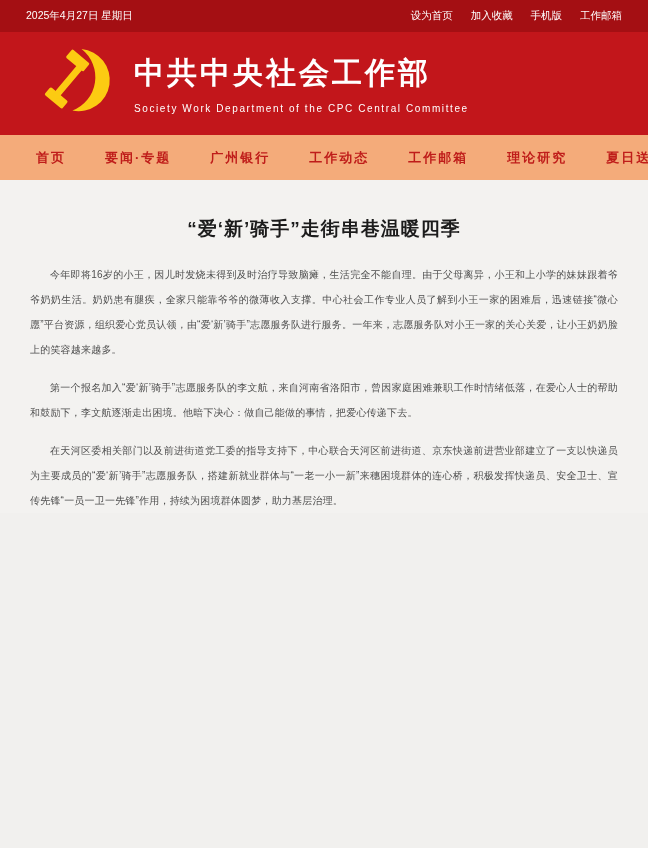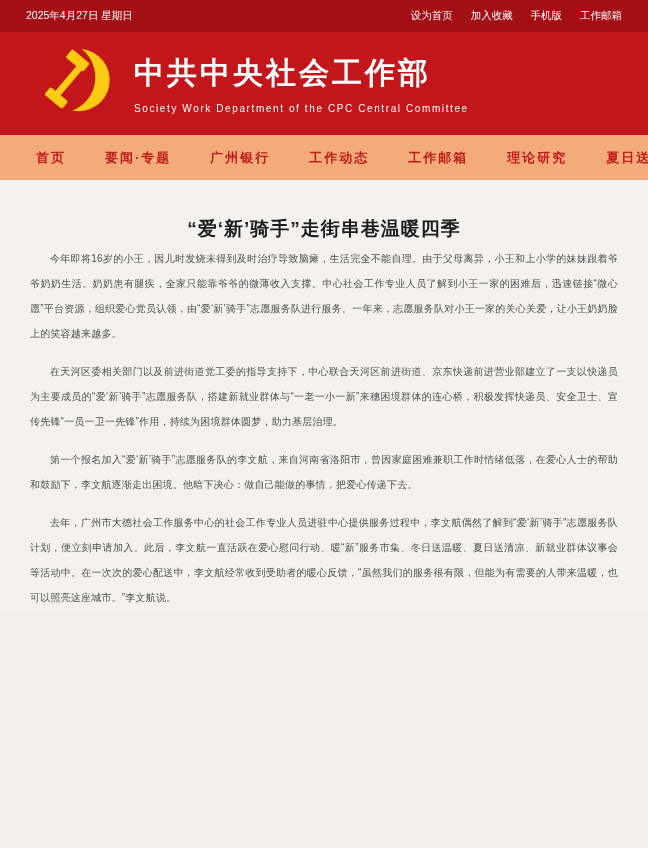--- a/index.html
+++ b/index.html
@@ -43,21 +43,21 @@
   .search input {
     border: none; outline: none; flex: 1; min-width: 0;
     font-size: 10px; color: #333; background: transparent;
     font-family: "Liberation Sans", "DejaVu Sans", sans-serif;
   }
   .search input::placeholder { color: #9a9a9a; }
   
   .article { padding: 30px 30px 0; background: #f3f2f0; }
   .article h1 {
     text-align: center; font-size: 19px; font-weight: bold;
-    color: #1c1c1c; letter-spacing: 1px; margin: 6px 0 4px;
+    color: #1c1c1c; letter-spacing: 1px; margin: 6px 0 20px;
   }
   .meta {
     text-align: center; color: #9b9b9b; font-size: 10px; margin-bottom: 24px;
   }
   .article p {
     font-size: 10px; color: #4e4e4e; line-height: 25px;
     text-align: justify; text-indent: 2em; margin-bottom: 13px;
     letter-spacing: 0.2px;
   }
 </style>
@@ -106,17 +106,16 @@
   <div class="search">
     <input type="text" placeholder="输入关键字" style="">
 
   </div>
 </nav>
 
 <main class="article">
   <h1>“爱‘新’骑手”走街串巷温暖四季</h1>
 
   <p>今年即将16岁的小王，因儿时发烧未得到及时治疗导致脑瘫，生活完全不能自理。由于父母离异，小王和上小学的妹妹跟着爷爷奶奶生活。奶奶患有腿疾，全家只能靠爷爷的微薄收入支撑。中心社会工作专业人员了解到小王一家的困难后，迅速链接“微心愿”平台资源，组织爱心党员认领，由“爱‘新’骑手”志愿服务队进行服务。一年来，志愿服务队对小王一家的关心关爱，让小王奶奶脸上的笑容越来越多。</p>
+  <p>第一个报名加入“爱‘新’骑手”志愿服务队的李文航，来自河南省洛阳市，曾因家庭困难兼职工作时情绪低落，在爱心人士的帮助和鼓励下，李文航逐渐走出困境。他暗下决心：做自己能做的事情，把爱心传递下去。</p>
   <p>在天河区委相关部门以及前进街道党工委的指导支持下，中心联合天河区前进街道、京东快递前进营业部建立了一支以快递员为主要成员的“爱‘新’骑手”志愿服务队，搭建新就业群体与“一老一小一新”来穗困境群体的连心桥，积极发挥快递员、安全卫士、宣传先锋“一员一卫一先锋”作用，持续为困境群体圆梦，助力基层治理。</p>
-  <p>第一个报名加入“爱‘新’骑手”志愿服务队的李文航，来自河南省洛阳市，曾因家庭困难兼职工作时情绪低落，在爱心人士的帮助和鼓励下，李文航逐渐走出困境。他暗下决心：做自己能做的事情，把爱心传递下去。</p>
-  <p>去年，广州市大德社会工作服务中心的社会工作专业人员进驻中心提供服务过程中，李文航偶然了解到“爱‘新’骑手”志愿服务队计划，便立刻申请加入。此后，李文航一直活跃在爱心慰问行动、暖“新”服务市集、冬日送温暖、夏日送清凉、新就业群体议事会等活动中。在一次次的爱心配送中，李文航经常收到受助者的暖心反馈，“虽然我们的服务很有限，但能为有需要的人带来温暖，也可以照亮这座城市。”李文航说。</p>
 
 </main>
 
 </body></html>

